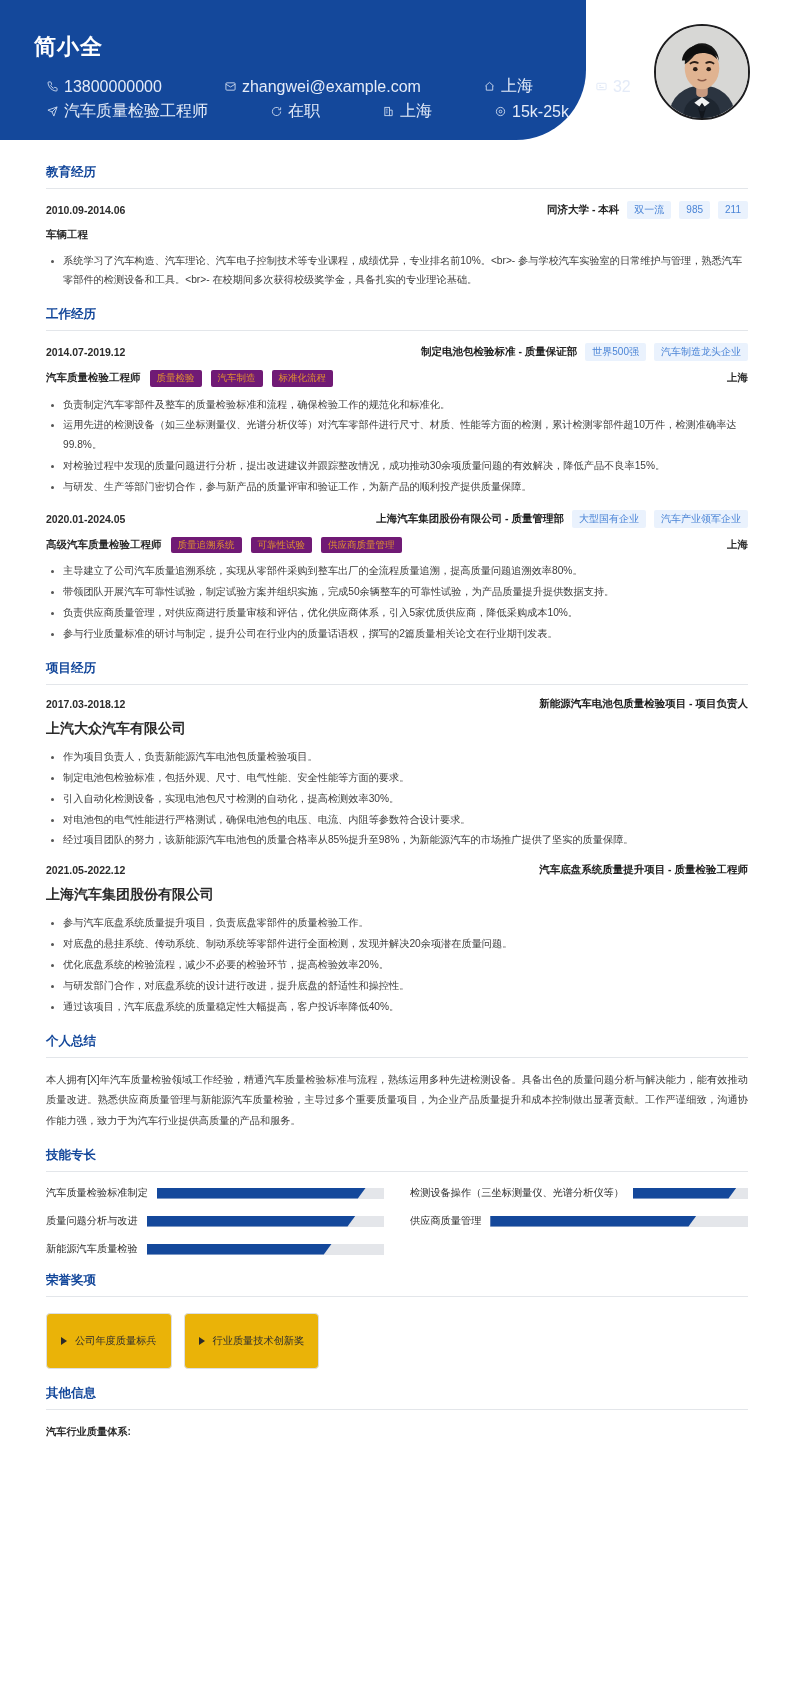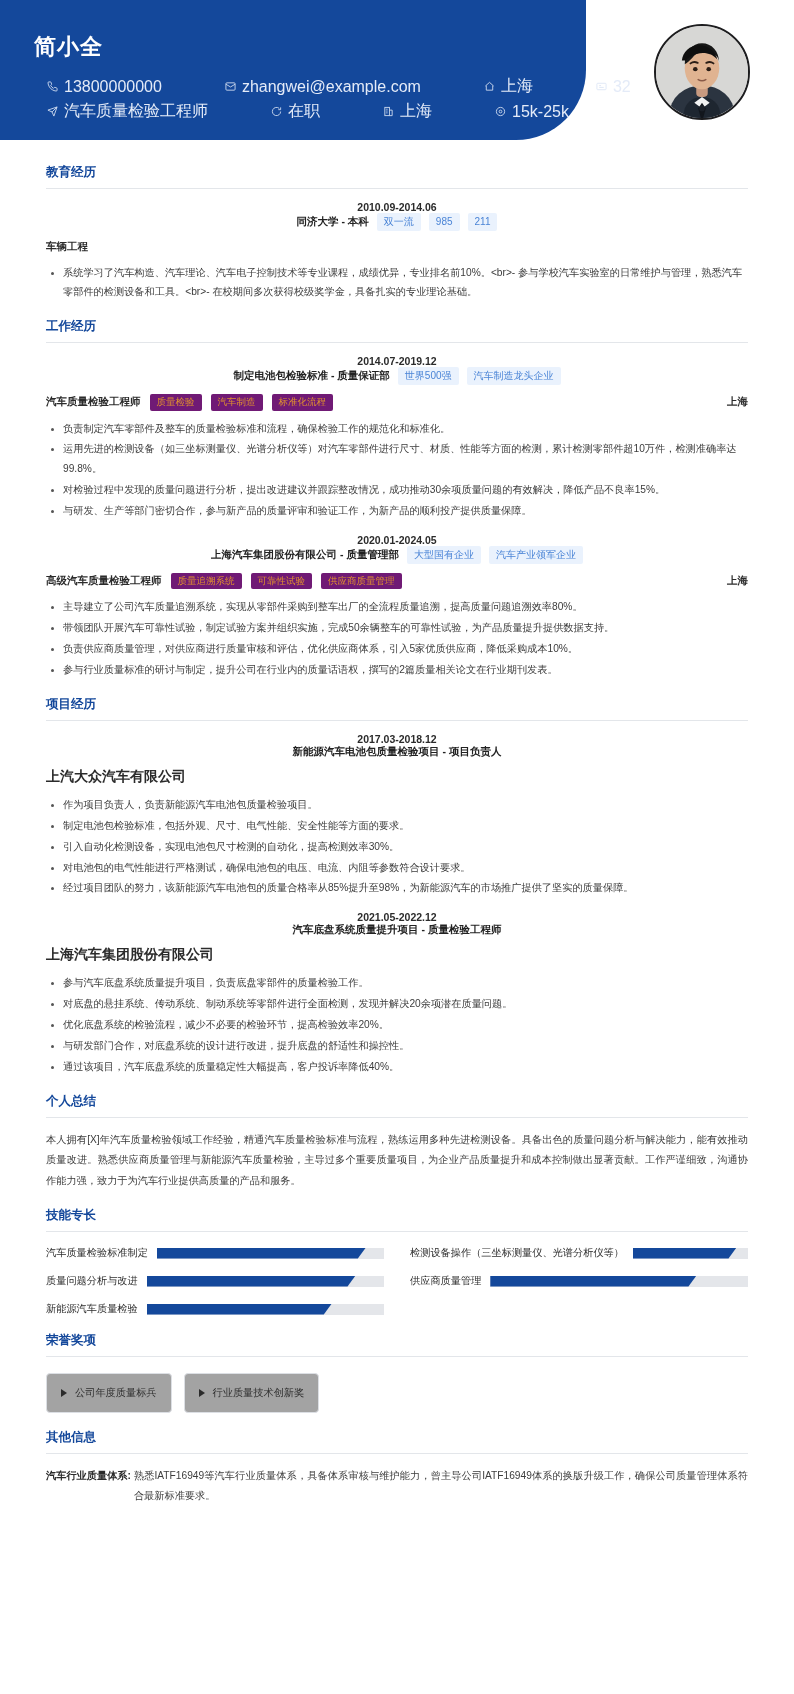--- a/index.html
+++ b/index.html
@@ -90,21 +90,20 @@
   
   .entry { margin-bottom: 13px; }
   .entry-top {
     display: flex;
     align-items: center;
     justify-content: space-between;
     font-size: 10.5px;
     font-weight: bold;
     color: #2b2b2b;
     margin-bottom: 9px;
-    flex-direction: column;
   }
   .entry-date { white-space: nowrap; }
   .entry-right {
     display: flex;
     align-items: center;
     gap: 8px;
     white-space: nowrap;
   }
   .org { font-weight: bold; color: #222; font-size: 10.5px; }
   .tag-blue {
@@ -209,24 +208,24 @@
     gap: 12px;
     flex-wrap: wrap;
     padding-top: 4px;
   }
   .award-chip {
     display: inline-flex;
     align-items: center;
     gap: 8px;
     border: 1px solid #dcdfe4;
     border-radius: 4px;
-    padding: 12px 14px;
+    padding: 20px 14px;
     font-size: 10.2px;
     color: #2e2e2e;
-    background: #a3a3a3;
+    background: #eab308;
   }
   .award-chip .tri {
     width: 0; height: 0;
     border-left: 6px solid #2b2b2b;
     border-top: 4px solid transparent;
     border-bottom: 4px solid transparent;
   }
 
   
   .other-item {
@@ -529,17 +528,16 @@
         <span>行业质量技术创新奖</span>
       </div>
     </div>
   </div>
 
   <div class="section">
     <div class="sec-title">其他信息</div>
     <div class="sec-rule"></div>
     <div class="other-item">
       <span class="other-label">汽车行业质量体系:</span>
-      <span class="other-value">熟悉IATF16949等汽车行业质量体系，具备体系审核与维护能力，曾主导公司IATF16949体系的换版升级工作，确保公司质量管理体系符合最新标准要求。</span>
     </div>
   </div>
 
 </div>
 
 </body></html>

